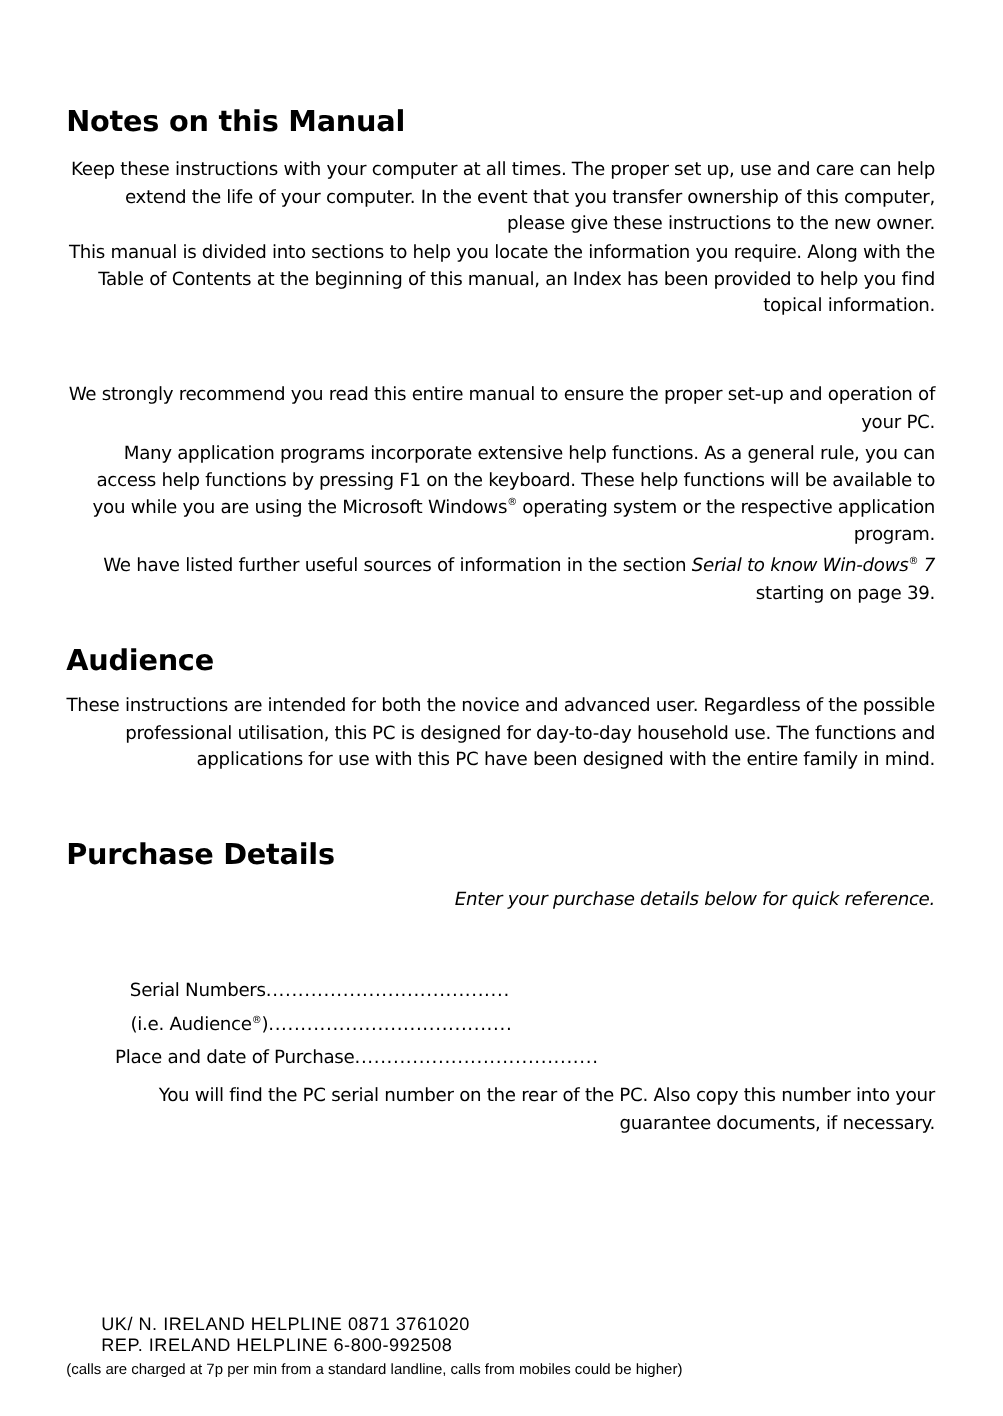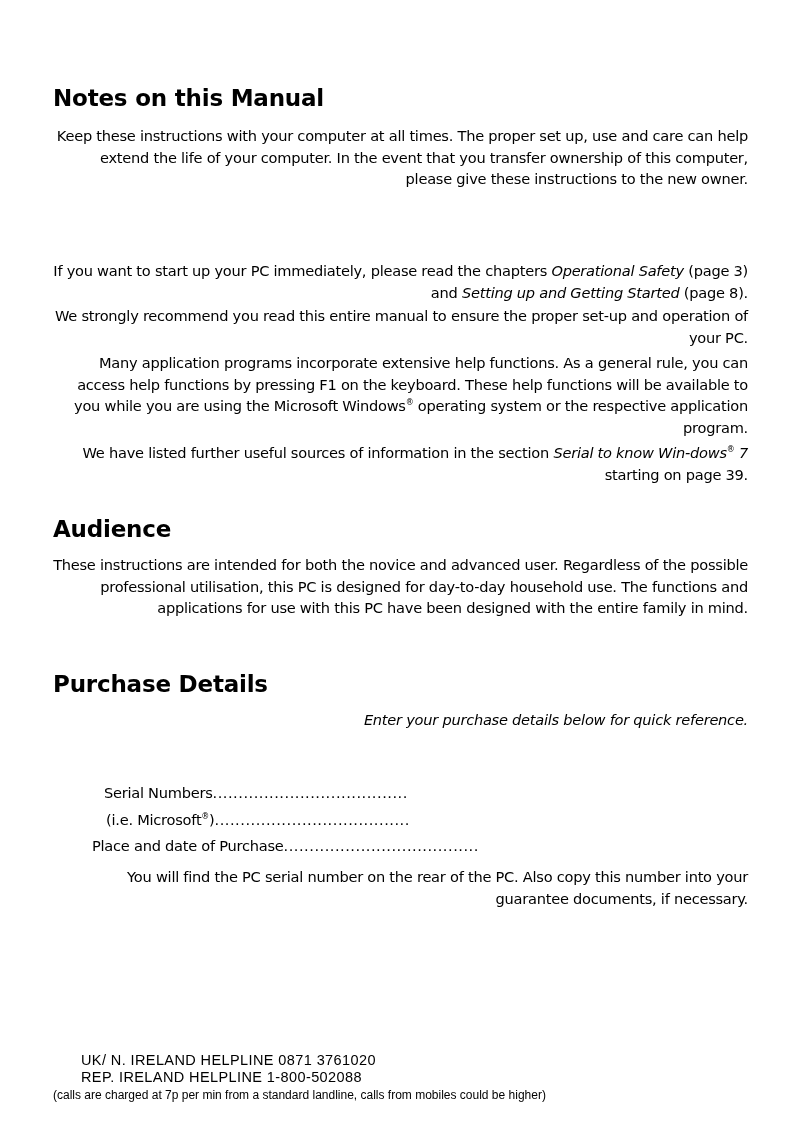--- a/index.html
+++ b/index.html
@@ -19,24 +19,22 @@
   </style>
 </head>
 <body>
 
 <div class="page">
 
   <h2 style="top:80px;">Notes on this Manual</h2>
 
   <p class="para" style="top:121px;">Keep these instructions with your computer at all times.  The proper set up, use and care can help extend the life of your computer.  In the event that you transfer ownership of this computer, please give these instructions to the new owner.</p>
 
+  <p class="para" style="top:187px;">This manual is divided into sections to help you locate the information you require. Along with the Table of Contents at the beginning of this manual, an Index has been provided to help you find topical information.</p>
 
-  <p class="para" style="top:256px;">
-    <span>If you want to start up your PC immediately, please read the chapters </span><i>Operational Safety</i><span> (page 3) and </span><i>Setting up and Getting Started</i><span> (page 8).</span>
-  </p>
 
   <p class="para" style="top:301px;">We strongly recommend you read this entire manual to ensure the proper set-up and operation of your PC.</p>
 
   <p class="para" style="top:348px;">
     <span>Many application programs incorporate extensive help functions.  As a general rule, you can access help functions by pressing F1 on the keyboard. These help functions will be available to you while you are using the Microsoft Windows</span><sup>®</sup><span> operating system or the respective application program.</span>
   </p>
 
   <p class="para" style="top:438px;">
     <span>We have listed further useful sources of information in the section </span><i><span>Serial to know Win-dows</span><sup>®</sup><span> 7</span></i><span> starting on page 39.</span>
   </p>
@@ -47,29 +45,29 @@
 
   <h2 style="top:666px;">Purchase Details</h2>
 
   <p class="para" style="top:705px;font-style:italic;">Enter your purchase details below for quick reference.</p>
 
   <div class="row" style="top:759px;">
     <span class="label" style="width:142px;">Serial Numbers</span><span class="dots">......................................</span>
   </div>
 
   <div class="row" style="top:786px;">
-    <span class="label" style="width:144px;"><span>(i.e. Microsoft</span><sup>®</sup><span>)</span></span><span class="dots">......................................</span>
+    <span class="label" style="width:144px;"><span>(i.e. Audience</span><sup>®</sup><span>)</span></span><span class="dots">......................................</span>
   </div>
 
   <div class="row" style="top:812px;">
     <span class="label" style="width:213px;">Place and date of Purchase</span><span class="dots">......................................</span>
   </div>
 
   <p class="para" style="top:862px;">You will find the PC serial number on the rear of the PC. Also copy this number into your guarantee documents, if necessary.</p>
 
   <div class="footer">
     <div class="line">UK/ N. IRELAND HELPLINE 0871 3761020</div>
-    <div class="line">REP. IRELAND HELPLINE 1-800-502088</div>
+    <div class="line">REP. IRELAND HELPLINE 6-800-992508</div>
     <div class="note">(calls are charged at 7p per min from a standard landline, calls from mobiles could be higher)</div>
   </div>
 
   <div class="bottom-rule"></div>
 </div>
 
 </body></html>

